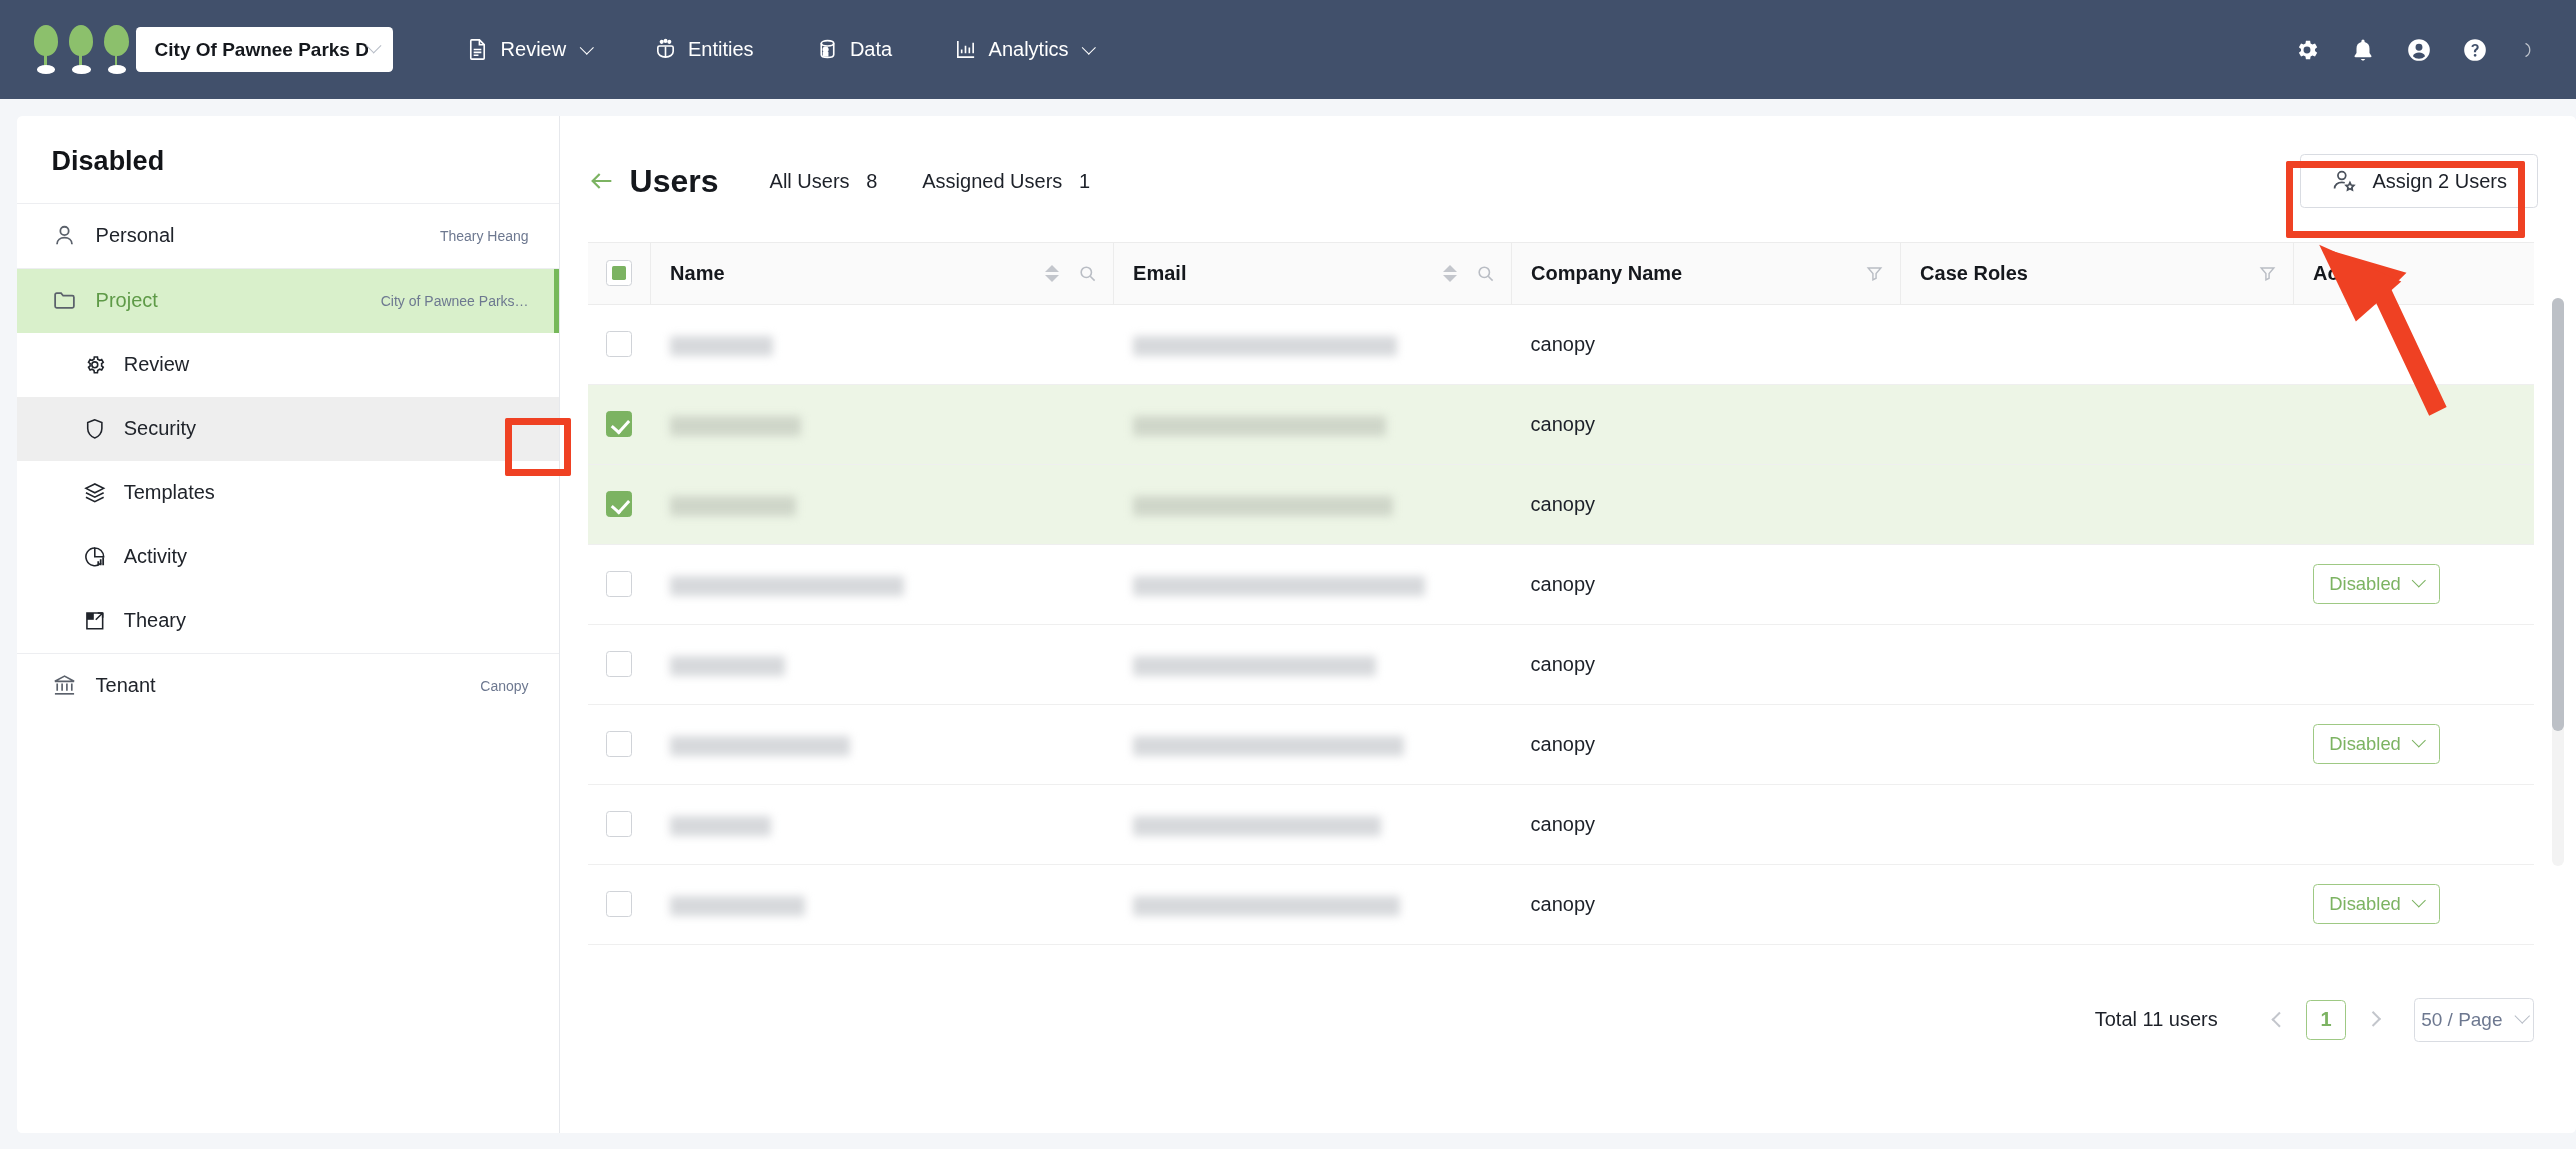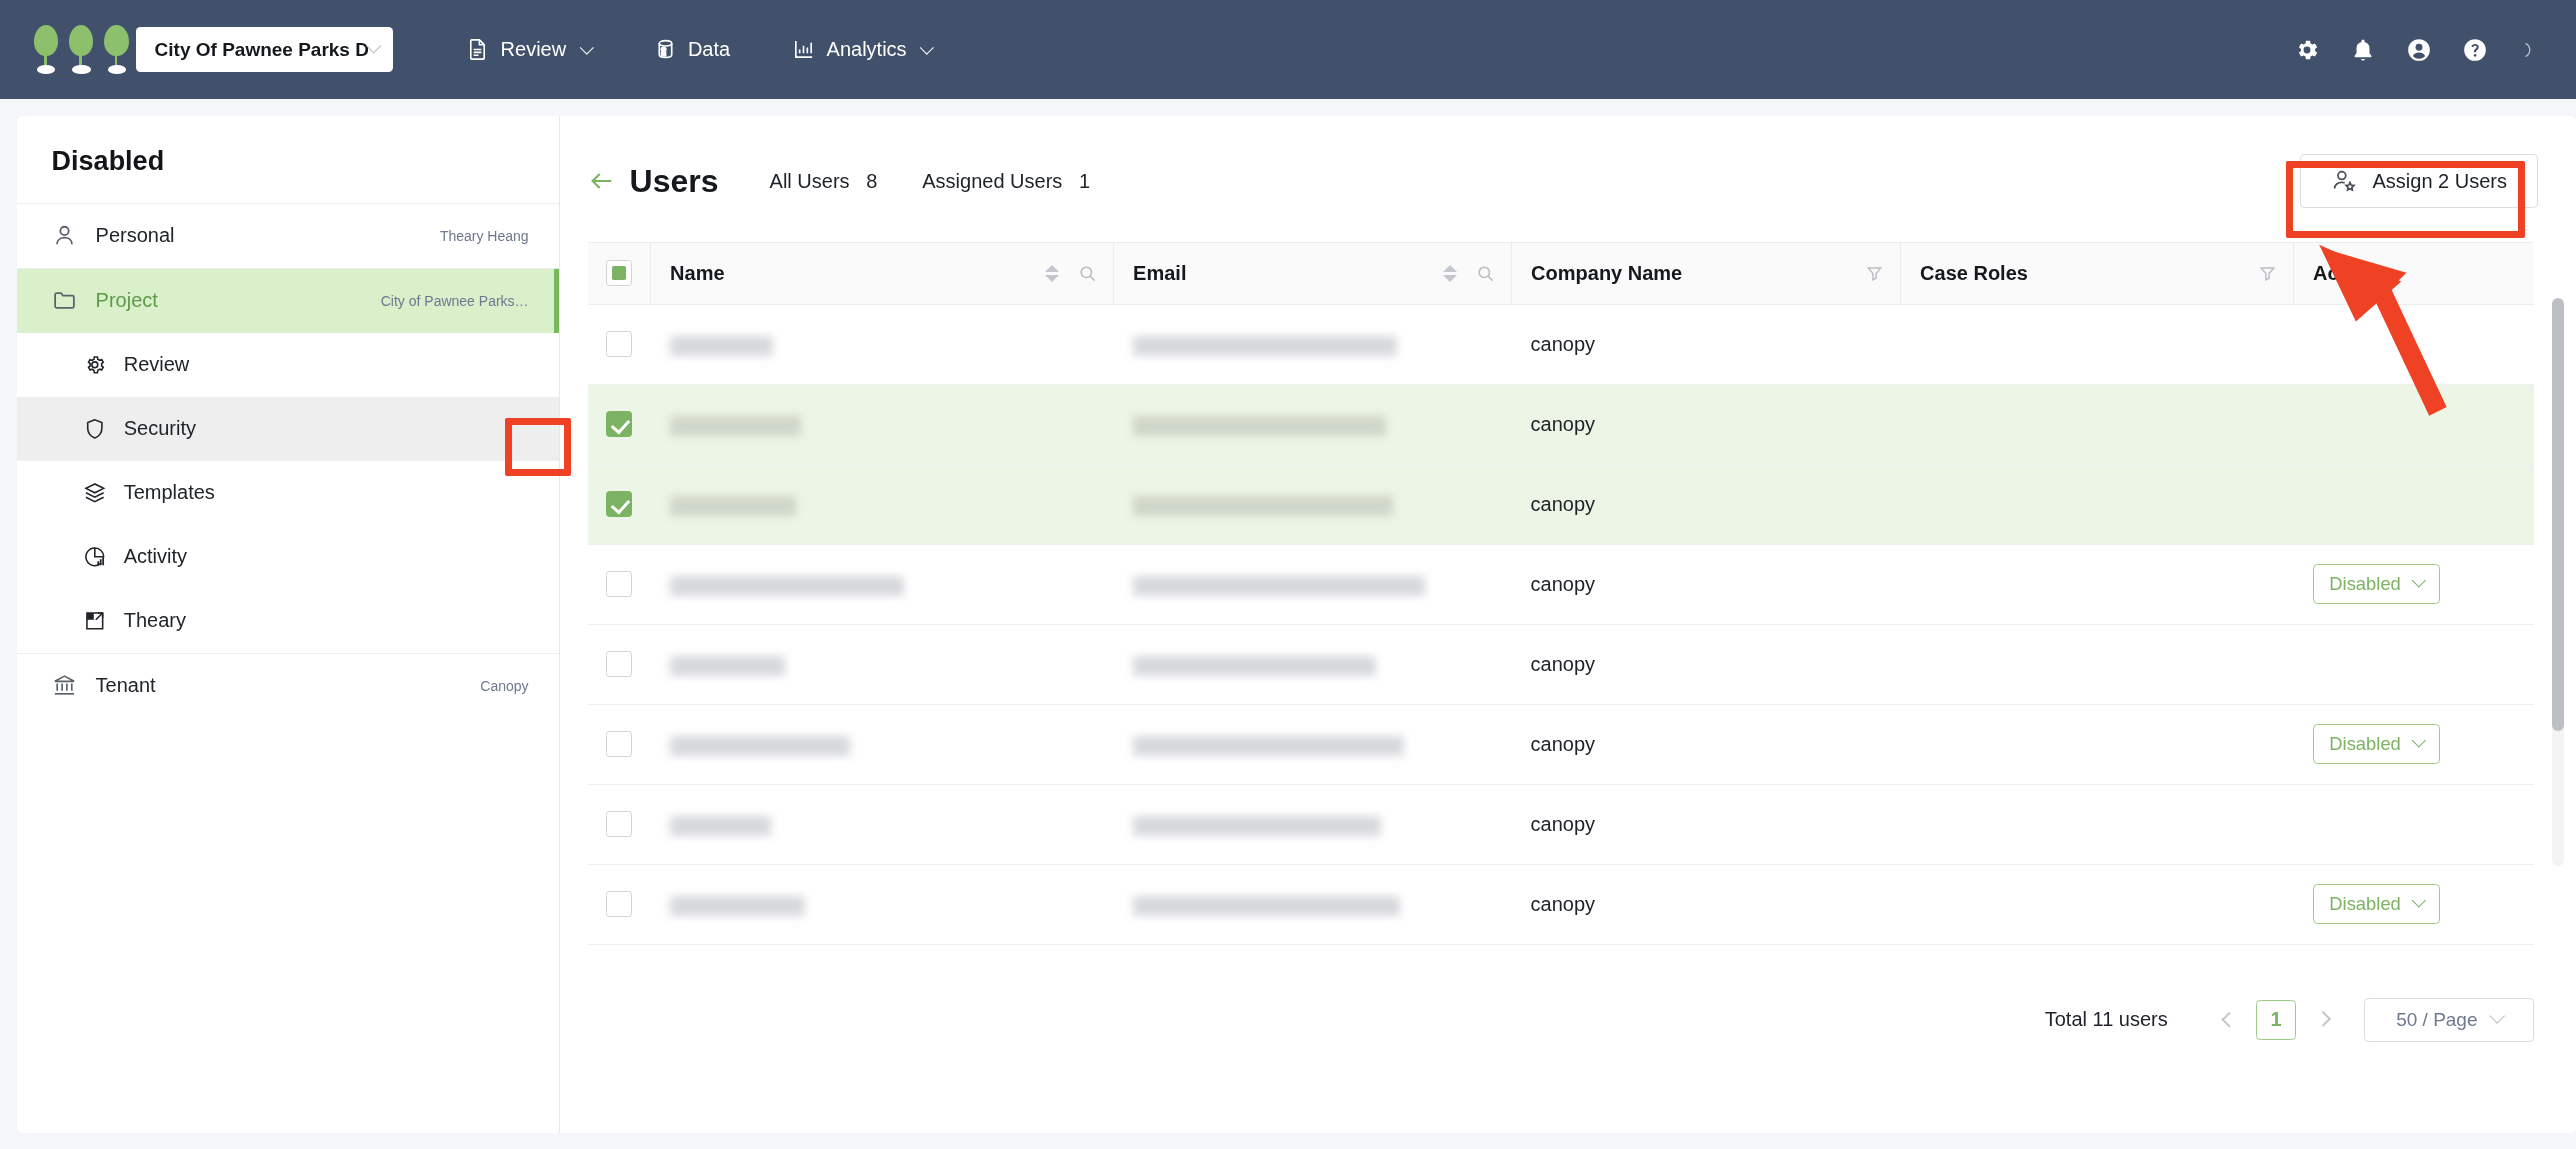--- a/index.html
+++ b/index.html
@@ -391,21 +391,21 @@
     font-weight: bold;
     margin: 0 12.2px;
     cursor: pointer;
   }
   .pgsize {
     margin-left: 26px;
     height: 44px;
     border: 0.9px solid #d9dce2;
     border-radius: 4.4px;
     display: flex; align-items: center; gap: 14px;
-    padding: 0 31px;
+    padding: 0 6px;
     color: #6d7890;
     font-size: 19px;
     cursor: pointer;
   }
   .pgsize .chev { color: #b6bcc6; width: 10.5px; height: 10.5px; }
 </style>
 </head>
 <body>
 
 <div class="topnav">
@@ -438,20 +438,30 @@
     <div class="navitem">
       <svg class="navicon" viewBox="0 0 24 24" fill="none" stroke="#fff" stroke-width="1.7">
         <path d="M14 2H6a1 1 0 0 0-1 1v18a1 1 0 0 0 1 1h12a1 1 0 0 0 1-1V7z"></path>
         <path d="M14 2v5h5"></path>
           <path d="M8 12h8M8 15h8M8 18h5"></path>
       </svg>
       <span>Review</span>
       <span class="nchev"></span>
     </div>
 
+    <div class="navitem">
+      <svg class="navicon" viewBox="0 0 24 24" fill="none" stroke="#fff" stroke-width="1.7">
+        <circle cx="8" cy="4" r="1.3" fill="#fff"></circle>
+          <circle cx="12" cy="3" r="1.3" fill="#fff"></circle>
+          <circle cx="16" cy="4" r="1.3" fill="#fff"></circle>
+        <path d="M4 10c0-1 .8-1.6 1.8-1.6h12.4c1 0 1.8.6 1.8 1.6v4c0 3.4-3.6 6-8 6s-8-2.6-8-6z"></path>
+        <path d="M12 9v11"></path>
+      </svg>
+      <span>Entities</span>
+    </div>
 
     <div class="navitem">
       <svg class="navicon" viewBox="0 0 24 24" fill="none" stroke="#fff" stroke-width="1.7">
         <ellipse cx="12" cy="5.5" rx="6.5" ry="2.8"></ellipse>
         <path d="M5.5 5.5v12c0 1.6 2.9 2.9 6.5 2.9s6.5-1.3 6.5-2.9v-12"></path>
         <circle cx="10" cy="12" r="3.2" fill="#fff" stroke="none"></circle>
         <path d="M7 14.5h6v5H7z" fill="#fff" stroke="none"></path>
       </svg>
       <span>Data</span>
     </div>

